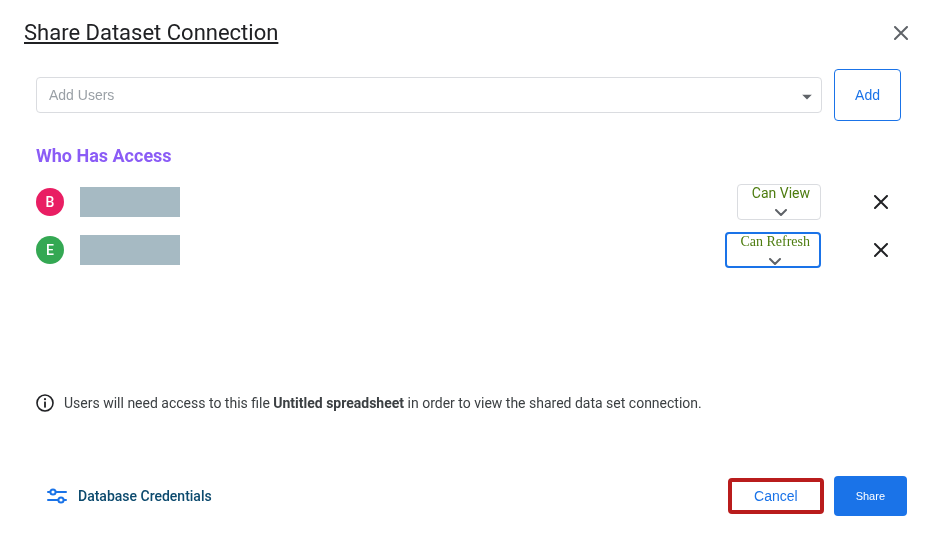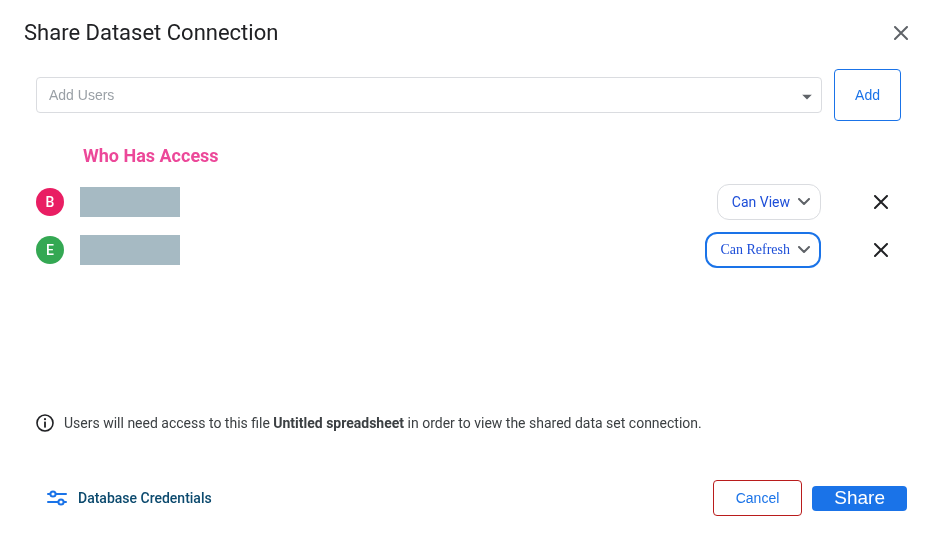--- a/index.html
+++ b/index.html
@@ -1,46 +1,46 @@
 <!DOCTYPE html>
 <html><head>
   <meta charset="utf-8">
   <style>
     * { box-sizing: border-box; margin: 0; padding: 0; }
     body { width: 937px; height: 540px; font-family: "Google Sans", Roboto, Arial, sans-serif; background: #fff; color: #202124; position: relative; }
-    .header { display: flex; align-items: center; justify-content: space-between; padding: 20px 24px 12px 24px; }
+    .header { display: flex; align-items: center; justify-content: space-between; padding: 20px 24px 12px 24px; text-decoration: underline; }
     .title { font-size: 22px; font-weight: 400; color: #202124; }
     .close-btn { width: 24px; height: 24px; display: flex; align-items: center; justify-content: center; cursor: pointer; color: #5f6368; }
     .add-row { display: flex; gap: 12px; padding: 12px 36px 0 36px; align-items: center; }
     .add-input-wrap { flex: 1; position: relative; }
     .add-input { width: 100%; height: 36px; border: 1px solid #dadce0; border-radius: 4px; padding: 0 44px 0 12px; font-size: 14px; color: #202124; outline: none; }
     .add-input::placeholder { color: #9aa0a6; }
     .dropdown-caret { position: absolute; right: 10px; top: 50%; transform: translateY(-50%); color: #5f6368; pointer-events: none; }
     .add-btn { height: 52px; padding: 0 20px; border: 1px solid #1a73e8; background: #fff; color: #1a73e8; border-radius: 4px; font-size: 14px; font-weight: 500; cursor: pointer; }
-    .section-title { font-size: 18px; font-weight: 700; color: #ec4899; padding: 24px 36px 12px 36px; margin-left: 47px; }
+    .section-title { font-size: 18px; font-weight: 700; color: #8b5cf6; padding: 24px 36px 12px 36px; }
     .access-list { padding: 0 36px; }
     .access-row { display: flex; align-items: center; height: 48px; gap: 16px; }
     .avatar { width: 28px; height: 28px; border-radius: 50%; display: flex; align-items: center; justify-content: center; color: #fff; font-size: 14px; font-weight: 500; flex-shrink: 0; }
     .avatar.pink { background: #e91e63; }
     .avatar.green { background: #34a853; }
     .name-redact { width: 100px; height: 30px; background: #a6bac3; }
     .spacer { flex: 1; }
-    .perm-select { height: 36px; padding: 0 10px 0 14px; border: 1px solid #dadce0; border-radius: 12px; background: #fff; font-size: 14px; color: #1d4ed8; display: inline-flex; align-items: center; gap: 8px; cursor: pointer; }
+    .perm-select { height: 36px; padding: 0 10px 0 14px; border: 1px solid #dadce0; border-radius: 4px; background: #fff; font-size: 14px; color: #4d7c0f; display: inline-flex; align-items: center; gap: 8px; cursor: pointer; flex-direction: column; }
     .perm-select.active { border: 2px solid #1a73e8; padding: 0 9px 0 13px; font-family: Liberation Serif, serif; }
     .perm-select .chev { display: inline-flex; }
     .remove-btn { width: 40px; height: 40px; display: flex; align-items: center; justify-content: center; cursor: pointer; margin-left: 24px; color: #202124; }
-    .info-row { display: flex; align-items: center; gap: 10px; padding: 0 36px; position: absolute; top: 414px; left: 0; right: 0; font-size: 14px; color: #3c4043; }
+    .info-row { display: flex; align-items: center; gap: 10px; padding: 0 36px; position: absolute; top: 394px; left: 0; right: 0; font-size: 14px; color: #3c4043; }
     .info-icon { width: 18px; height: 18px; flex-shrink: 0; }
     .info-text b { font-weight: 700; }
     .footer { position: absolute; bottom: 24px; left: 0; right: 0; display: flex; align-items: center; padding: 0 30px 0 46px; }
     .db-cred { display: inline-flex; align-items: center; gap: 10px; color: #0c4a6e; font-size: 14px; font-weight: 500; cursor: pointer; }
     .db-cred-icon { width: 22px; height: 22px; }
     .footer-spacer { flex: 1; }
-    .cancel-btn { height: 36px; padding: 0 22px; border: 1px solid #b91c1c; background: #fff; color: #1a73e8; border-radius: 4px; font-size: 14px; font-weight: 500; cursor: pointer; margin-right: 10px; }
-    .share-btn { height: 25px; padding: 0 22px; border: none; background: #1a73e8; color: #fff; border-radius: 4px; font-size: 19px; font-weight: 500; cursor: pointer; }
+    .cancel-btn { height: 36px; padding: 0 22px; border: 4px solid #b91c1c; background: #fff; color: #1a73e8; border-radius: 4px; font-size: 14px; font-weight: 500; cursor: pointer; margin-right: 10px; }
+    .share-btn { height: 40px; padding: 0 22px; border: none; background: #1a73e8; color: #fff; border-radius: 4px; font-size: 11px; font-weight: 500; cursor: pointer; }
   </style>
 </head>
 <body>
 
 <div class="header">
   <div class="title">Share Dataset Connection</div>
   <div class="close-btn">
     <svg width="14" height="14" viewBox="0 0 14 14">
         <path d="M1 1 L13 13 M13 1 L1 13" stroke="#5f6368" stroke-width="2" fill="none" stroke-linecap="round"></path>
       </svg>

